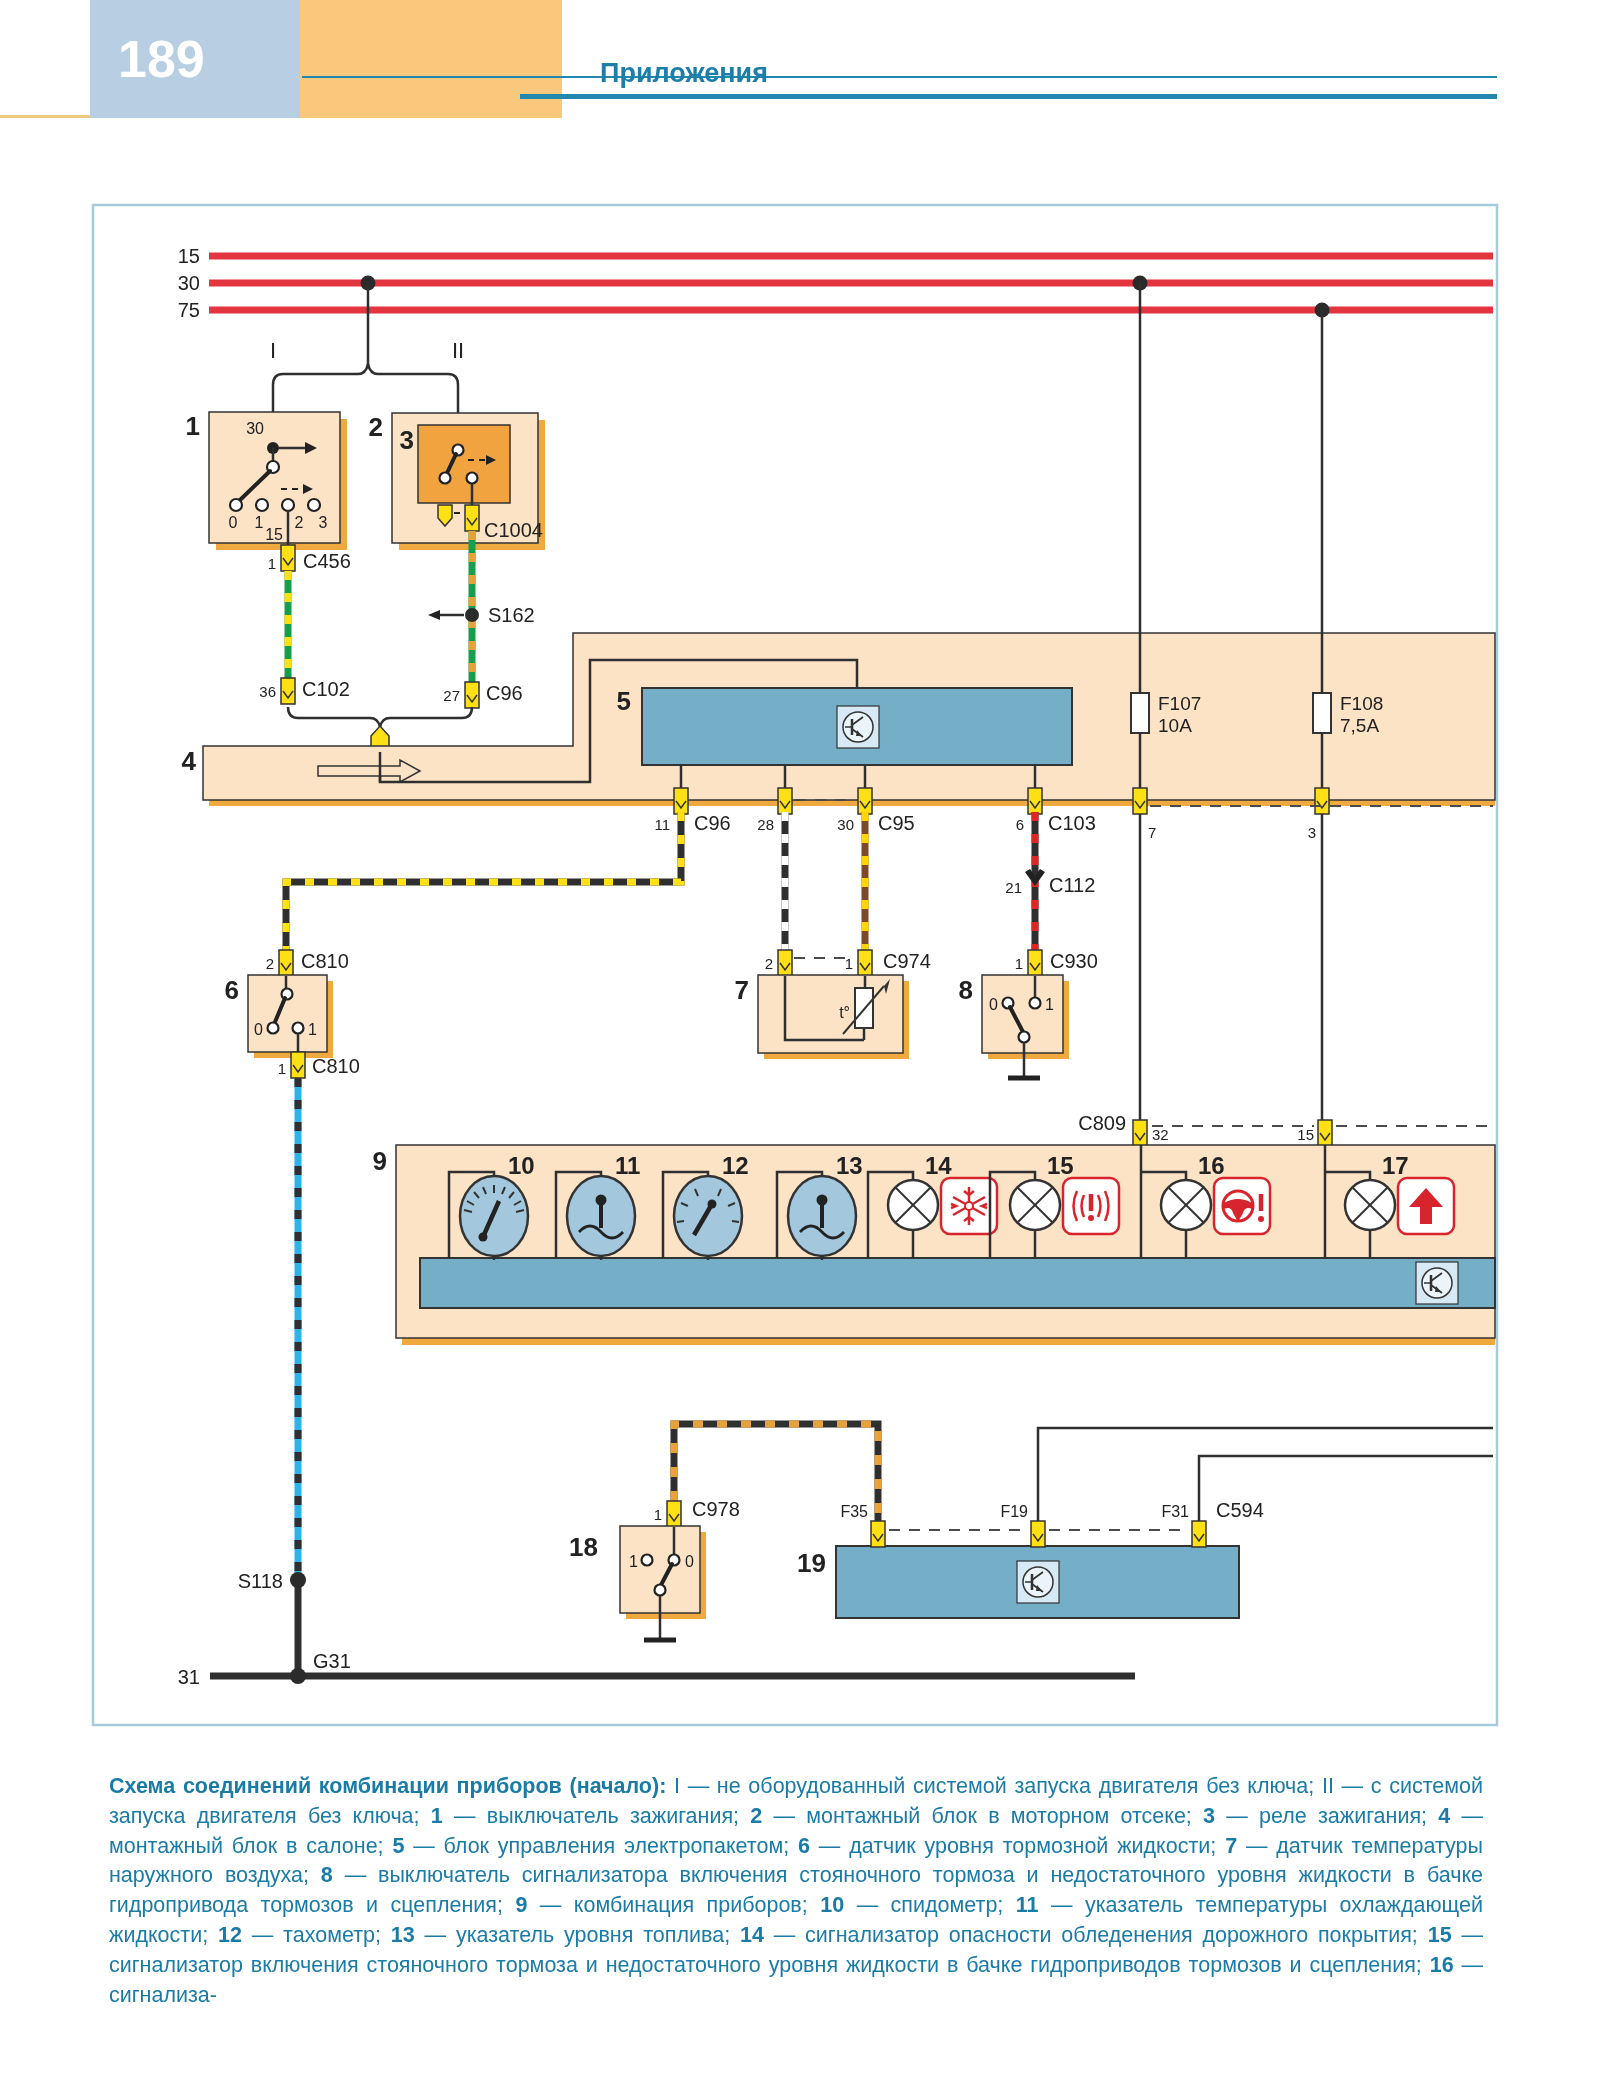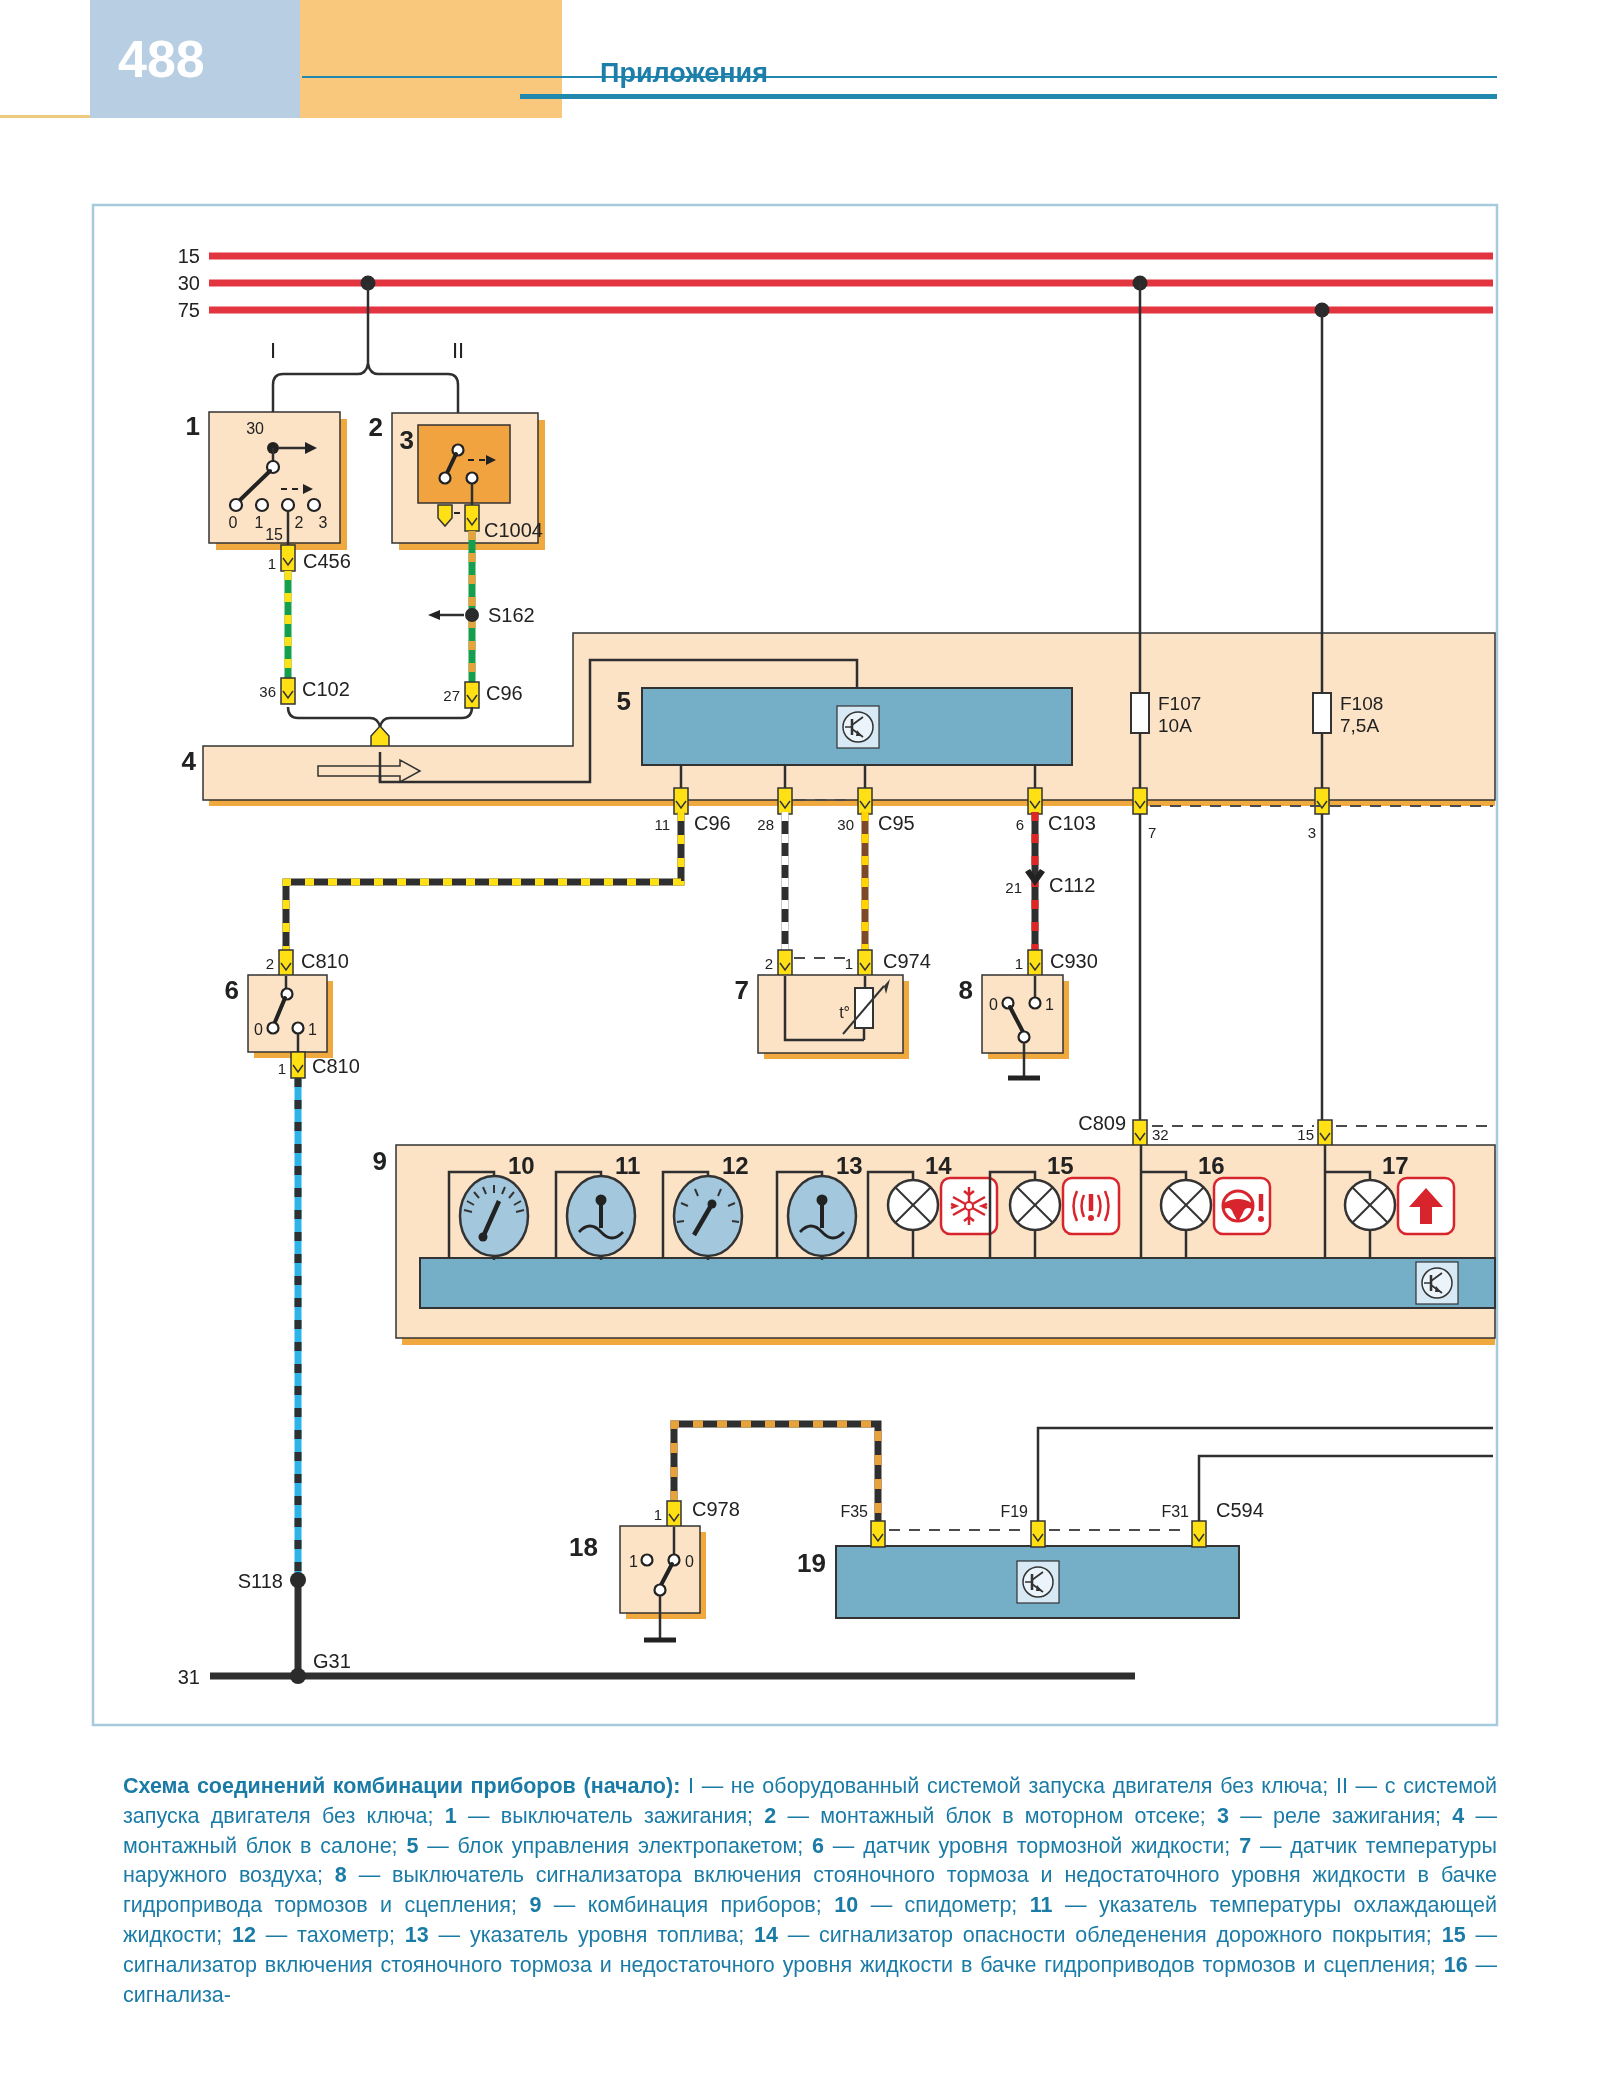--- a/index.html
+++ b/index.html
@@ -7,40 +7,40 @@
   .abs{position:absolute;}
   
   #pagenum{left:90px;top:0;width:210px;height:118px;background:#b7cee3;color:#fff;
            font-size:52px;font-weight:bold;display:flex;align-items:center;padding-left:28px;box-sizing:border-box;}
   #orange-block{left:300px;top:0;width:262px;height:118px;background:#fac87c;}
   #yellow-rule{left:0;top:115px;width:90px;height:3px;background:#ecca7e;}
   #thin-rule{left:302px;top:76px;width:1195px;height:2px;background:#2388ae;}
   #thick-rule{left:520px;top:94px;width:977px;height:5px;background:#2388ae;}
   #section-title{left:600px;top:58px;font-size:27px;font-weight:bold;color:#1d7fa9;text-align:right;}
   
-  #caption{left:123px;top:1772px;width:1374px;font-size:21.5px;line-height:29.8px;
+  #caption{left:109px;top:1772px;width:1374px;font-size:21.5px;line-height:29.8px;
            color:#1a7ba6;text-align:justify;}
   svg{position:absolute;left:0;top:0;}
   svg text{font-family:"Liberation Sans",sans-serif;fill:#222;}
   .t15{font-size:15px;} .t16{font-size:16px;} .t20{font-size:20px;} .t19{font-size:19px;}
   .t22{font-size:22px;} .big{font-size:26px;font-weight:bold;} .end{text-anchor:end;} .mid{text-anchor:middle;}
   .wire{stroke:#2f2f2f;stroke-width:2.5;fill:none;}
   .thick{stroke:#2f2f2f;stroke-width:7;fill:none;}
   .dash{stroke:#4a4a4a;stroke-width:2;fill:none;stroke-dasharray:11 9;}
   .box{fill:#fce3c6;stroke:#333;stroke-width:1.5;}
   .shadow{fill:#efa93f;stroke:none;}
   .blue{fill:#74aec7;stroke:#333;stroke-width:2;}
   .contact{fill:#fff;stroke:#222;stroke-width:2.2;}
   .lever{stroke:#222;stroke-width:4;fill:none;stroke-linecap:round;}
   .sdash{stroke:#222;stroke-width:2;stroke-dasharray:6 5;fill:none;}
 </style>
 </head>
 <body>
 
-<div class="abs" id="pagenum">488</div>
+<div class="abs" id="pagenum">189</div>
 <div class="abs" id="orange-block"></div>
 <div class="abs" id="yellow-rule"></div>
 <div class="abs" id="thin-rule"></div>
 <div class="abs" id="section-title">Приложения</div>
 <div class="abs" id="thick-rule"></div>
 
 <svg width="1614" height="1770" viewBox="0 0 1614 1770">
   <defs>
     <g id="conn">
       <rect x="0" y="0" width="14" height="26" fill="#ffe014" stroke="#333" stroke-width="1.5"></rect>

